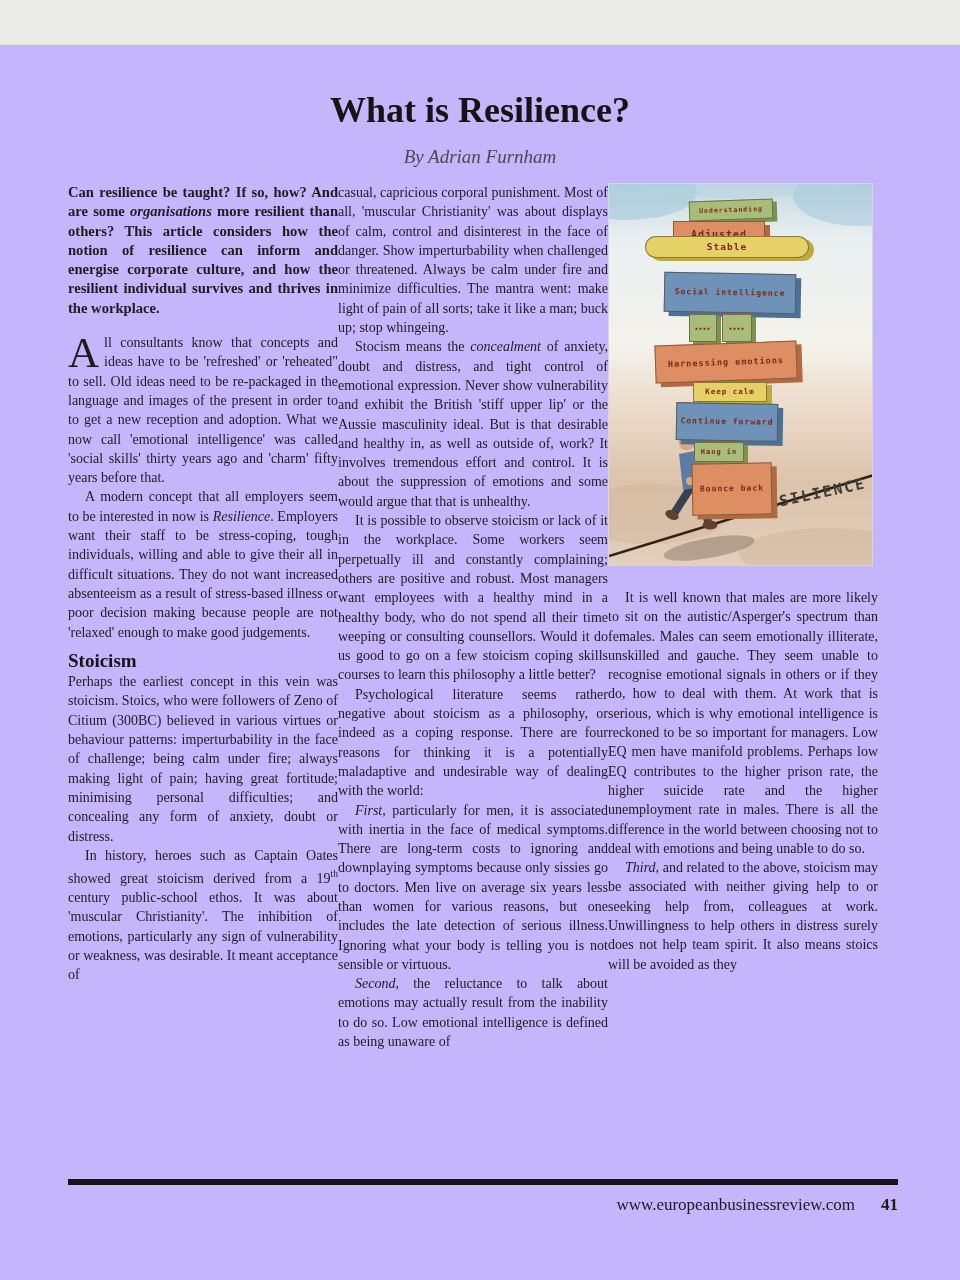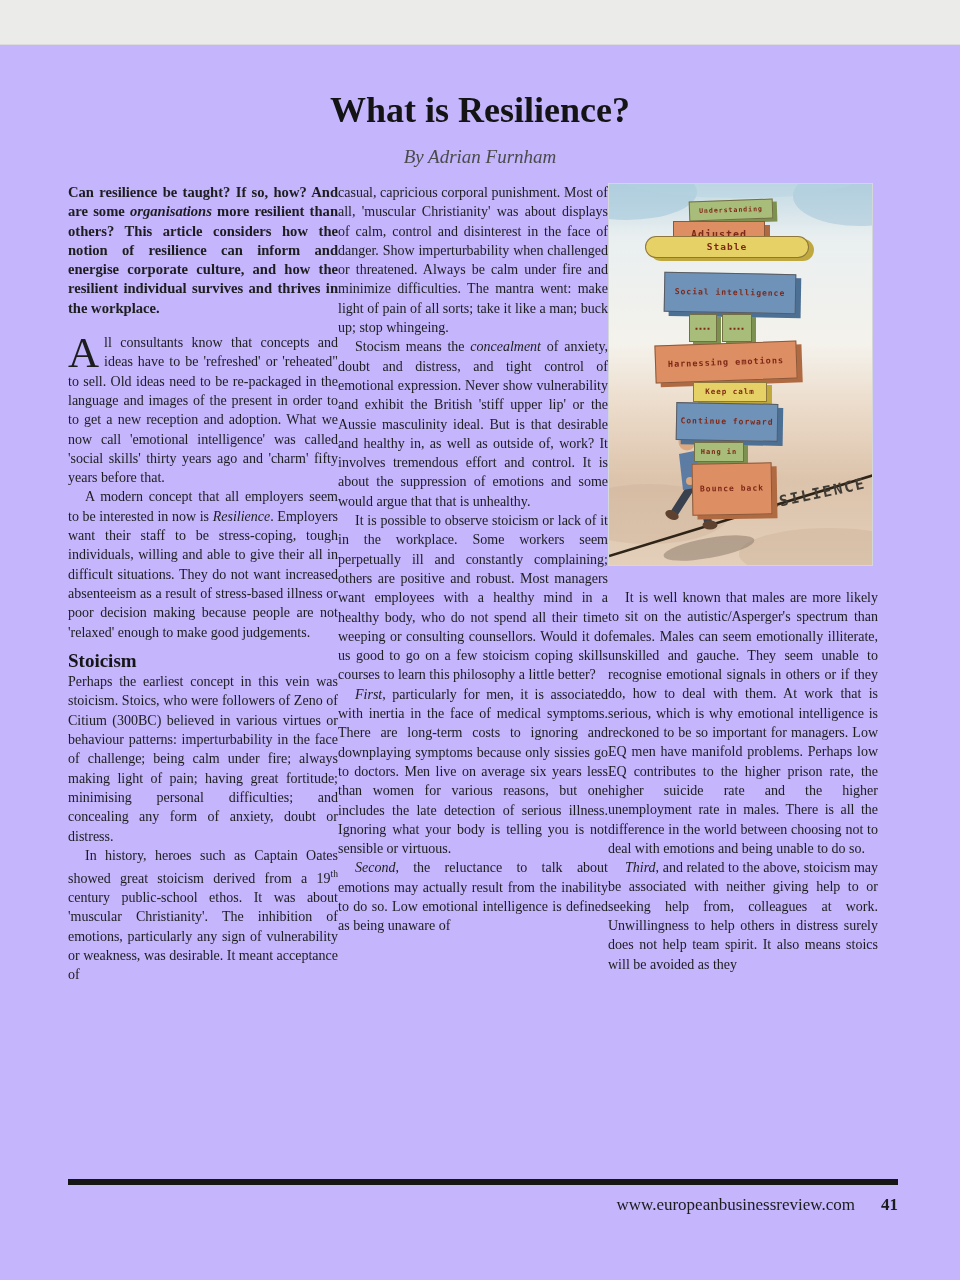--- a/index.html
+++ b/index.html
@@ -68,20 +68,21 @@
       <p class="ind">A modern concept that all employers seem to be interested in now is <i>Resilience</i>. Employers want their staff to be stress-coping, tough individuals, willing and able to give their all in difficult situations. They do not want increased absenteeism as a result of stress-based illness or poor decision making because people are not 'relaxed' enough to make good judgements.</p>
       <h2 class="sec">Stoicism</h2>
       <p>Perhaps the earliest concept in this vein was stoicism. Stoics, who were followers of Zeno of Citium (300BC) believed in various virtues or behaviour patterns: imperturbability in the face of challenge; being calm under fire; always making light of pain; having great fortitude; minimising personal difficulties; and concealing any form of anxiety, doubt or distress.</p>
       <p class="ind">In history, heroes such as Captain Oates showed great stoicism derived from a 19<sup>th</sup> century public-school ethos. It was about 'muscular Christianity'. The inhibition of emotions, particularly any sign of vulnerability or weakness, was desirable.  It meant acceptance of</p>
     </div>
 
     <div class="col">
       <p>casual, capricious corporal punishment. Most of all, 'muscular Christianity' was about displays of calm, control and disinterest in the face of danger. Show imperturbability when challenged or threatened. Always be calm under fire and minimize difficulties. The mantra went: make light of pain of all sorts; take it like a man; buck up; stop whingeing.</p>
       <p class="ind">Stocism means the <i>concealment</i> of anxiety, doubt and distress, and tight control of emotional expression. Never show vulnerability and exhibit the British 'stiff upper lip' or the Aussie masculinity ideal. But is that desirable and healthy in, as well as outside of, work? It involves tremendous effort and control. It is about the suppression of emotions and some would argue that that is unhealthy.</p>
       <p class="ind">It is possible to observe stoicism or lack of it in the workplace. Some workers seem perpetually ill and constantly complaining; others are positive and robust. Most managers want employees with a healthy mind in a healthy body, who do not spend all their time weeping or consulting counsellors. Would it do us good to go on a few stoicism coping skills courses to learn this philosophy a little better?</p>
+      <p class="ind">Psychological literature seems rather negative about stoicism as a philosophy, or indeed as a coping response. There are four reasons for thinking it is a potentially maladaptive and undesirable way of dealing with the world:</p>
       <p class="ind"><i>First</i>, particularly for men, it is associated with inertia in the face of medical symptoms. There are long-term costs to ignoring and downplaying symptoms because only sissies go to doctors. Men live on average six years less than women for various reasons, but one includes the late detection of serious illness. Ignoring what your body is telling you is not sensible or virtuous.</p>
       <p class="ind"><i>Second</i>, the reluctance to talk about emotions may actually result from the inability to do so.  Low emotional intelligence is defined as being unaware of</p>
     </div>
 
     <div class="col">
 
       <div class="illo">
         <svg width="265" height="383" viewBox="0 0 265 383">
 
           <ellipse cx="18" cy="8" rx="70" ry="28" fill="#9fc4d8" opacity="0.55"></ellipse>

